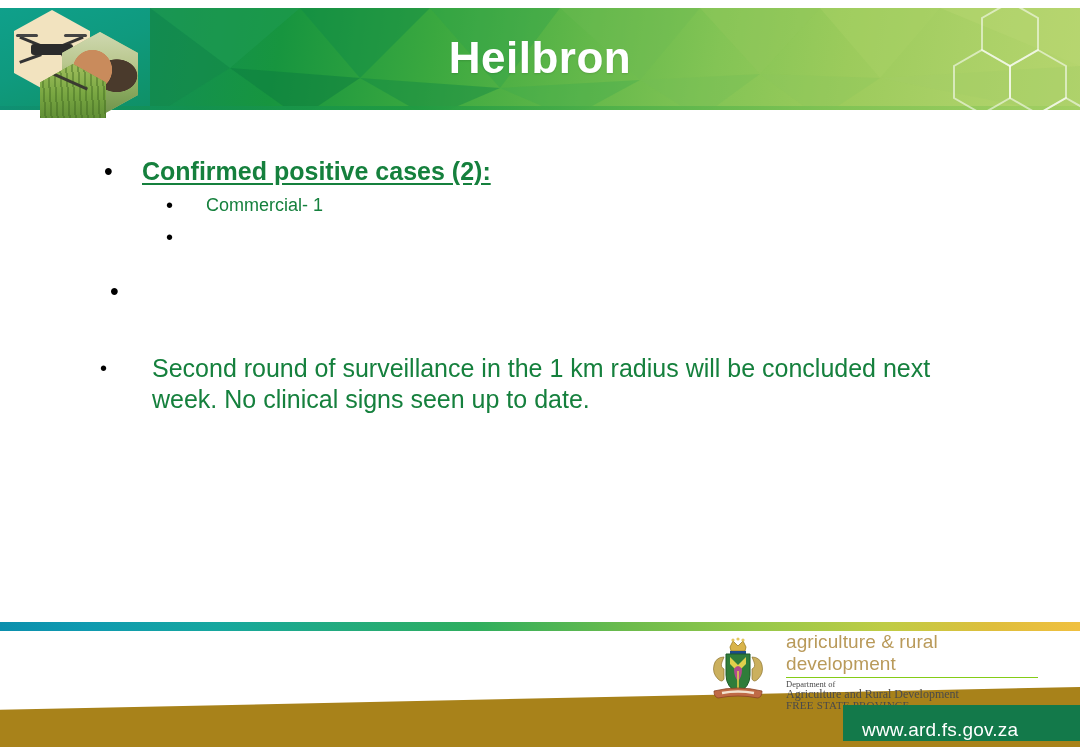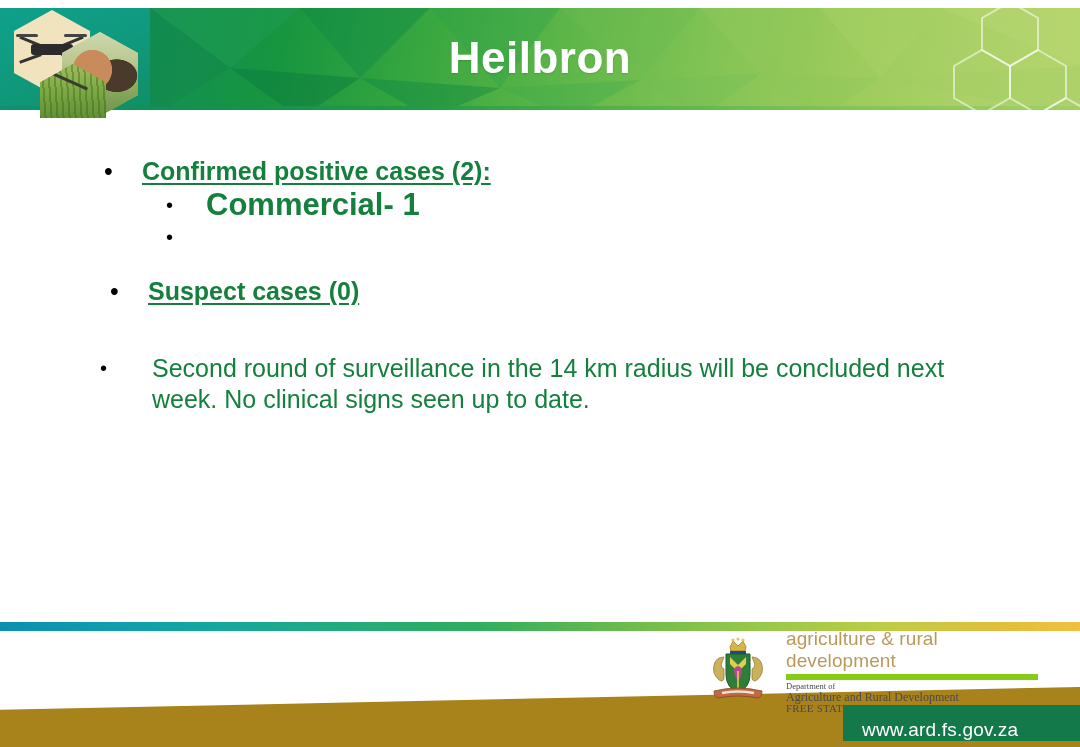--- a/index.html
+++ b/index.html
@@ -138,21 +138,21 @@
   .lvl1 { left: 104px; }
   .lvl1 .bullet-dot { width: 38px; font-size: 25px; line-height: 30px; }
   .lvl1 .bullet-text {
     font-size: 25px; line-height: 30px;
     font-weight: bold; text-decoration: underline;
     text-underline-offset: 3px;
   }
   
   .lvl2 { left: 166px; }
   .lvl2 .bullet-dot { width: 40px; font-size: 20px; line-height: 32px; }
-  .lvl2 .bullet-text { font-size: 31px; line-height: 32px; font-weight: bold; }
+  .lvl2 .bullet-text { font-size: 18px; line-height: 32px; font-weight: normal; }
 
   
   .lvlp { left: 100px; width: 880px; }
   .lvlp .bullet-dot { width: 52px; font-size: 20px; line-height: 31px; }
   .lvlp .bullet-text { font-size: 25px; line-height: 31px; font-weight: normal; }
 
   #row-confirmed { top: 46px; }
   #row-commercial { top: 79px; }
   #row-communal  { top: 111px; }
   #row-suspect   { left: 110px; top: 166px; }
@@ -193,21 +193,21 @@
     display: flex;
     flex-direction: column;
     justify-content: center;
   }
   .dept-title {
     color: #b99a5a;
     font-size: 19px;
     line-height: 22px;
     letter-spacing: .1px;
     padding-bottom: 2px;
-    border-bottom: 6px solid #84cc16;
+    border-bottom: 1px solid #84cc16;
     width: 252px;
   }
   .dept-sub1, .dept-sub2, .dept-sub3 {
     color: #4a4a4a;
     font-family: "Liberation Serif", serif;
   }
   .dept-sub1 { font-size: 8.5px; line-height: 9.5px; padding-top: 2px; }
   .dept-sub2 { font-size: 12px; line-height: 10px; }
   .dept-sub3 { font-size: 11px; line-height: 12px; letter-spacing: .2px; }
 
@@ -299,26 +299,25 @@
     <span class="bullet-dot">•</span>
     <span class="bullet-text">Commercial- 1</span>
   </div>
 
   <div class="bullet-row lvl2" id="row-communal">
     <span class="bullet-dot">•</span>
   </div>
 
   <div class="bullet-row lvl1" id="row-suspect">
     <span class="bullet-dot">•</span>
-    <span class="bullet-text">Suspect cases (0)</span>
   </div>
 
   <div class="bullet-row lvlp" id="row-second">
     <span class="bullet-dot">•</span>
-    <span class="bullet-text">Second round of surveillance in the 14 km radius will be concluded next week. No clinical signs seen up to date.</span>
+    <span class="bullet-text">Second round of surveillance in the 1 km radius will be concluded next week. No clinical signs seen up to date.</span>
   </div>
 
 </div>
 
 <div class="thin-bar"></div>
 <div class="gold-wedge"></div>
 
 <div class="logo-block">
 
   <svg class="coat-of-arms" viewBox="0 0 76 72">

